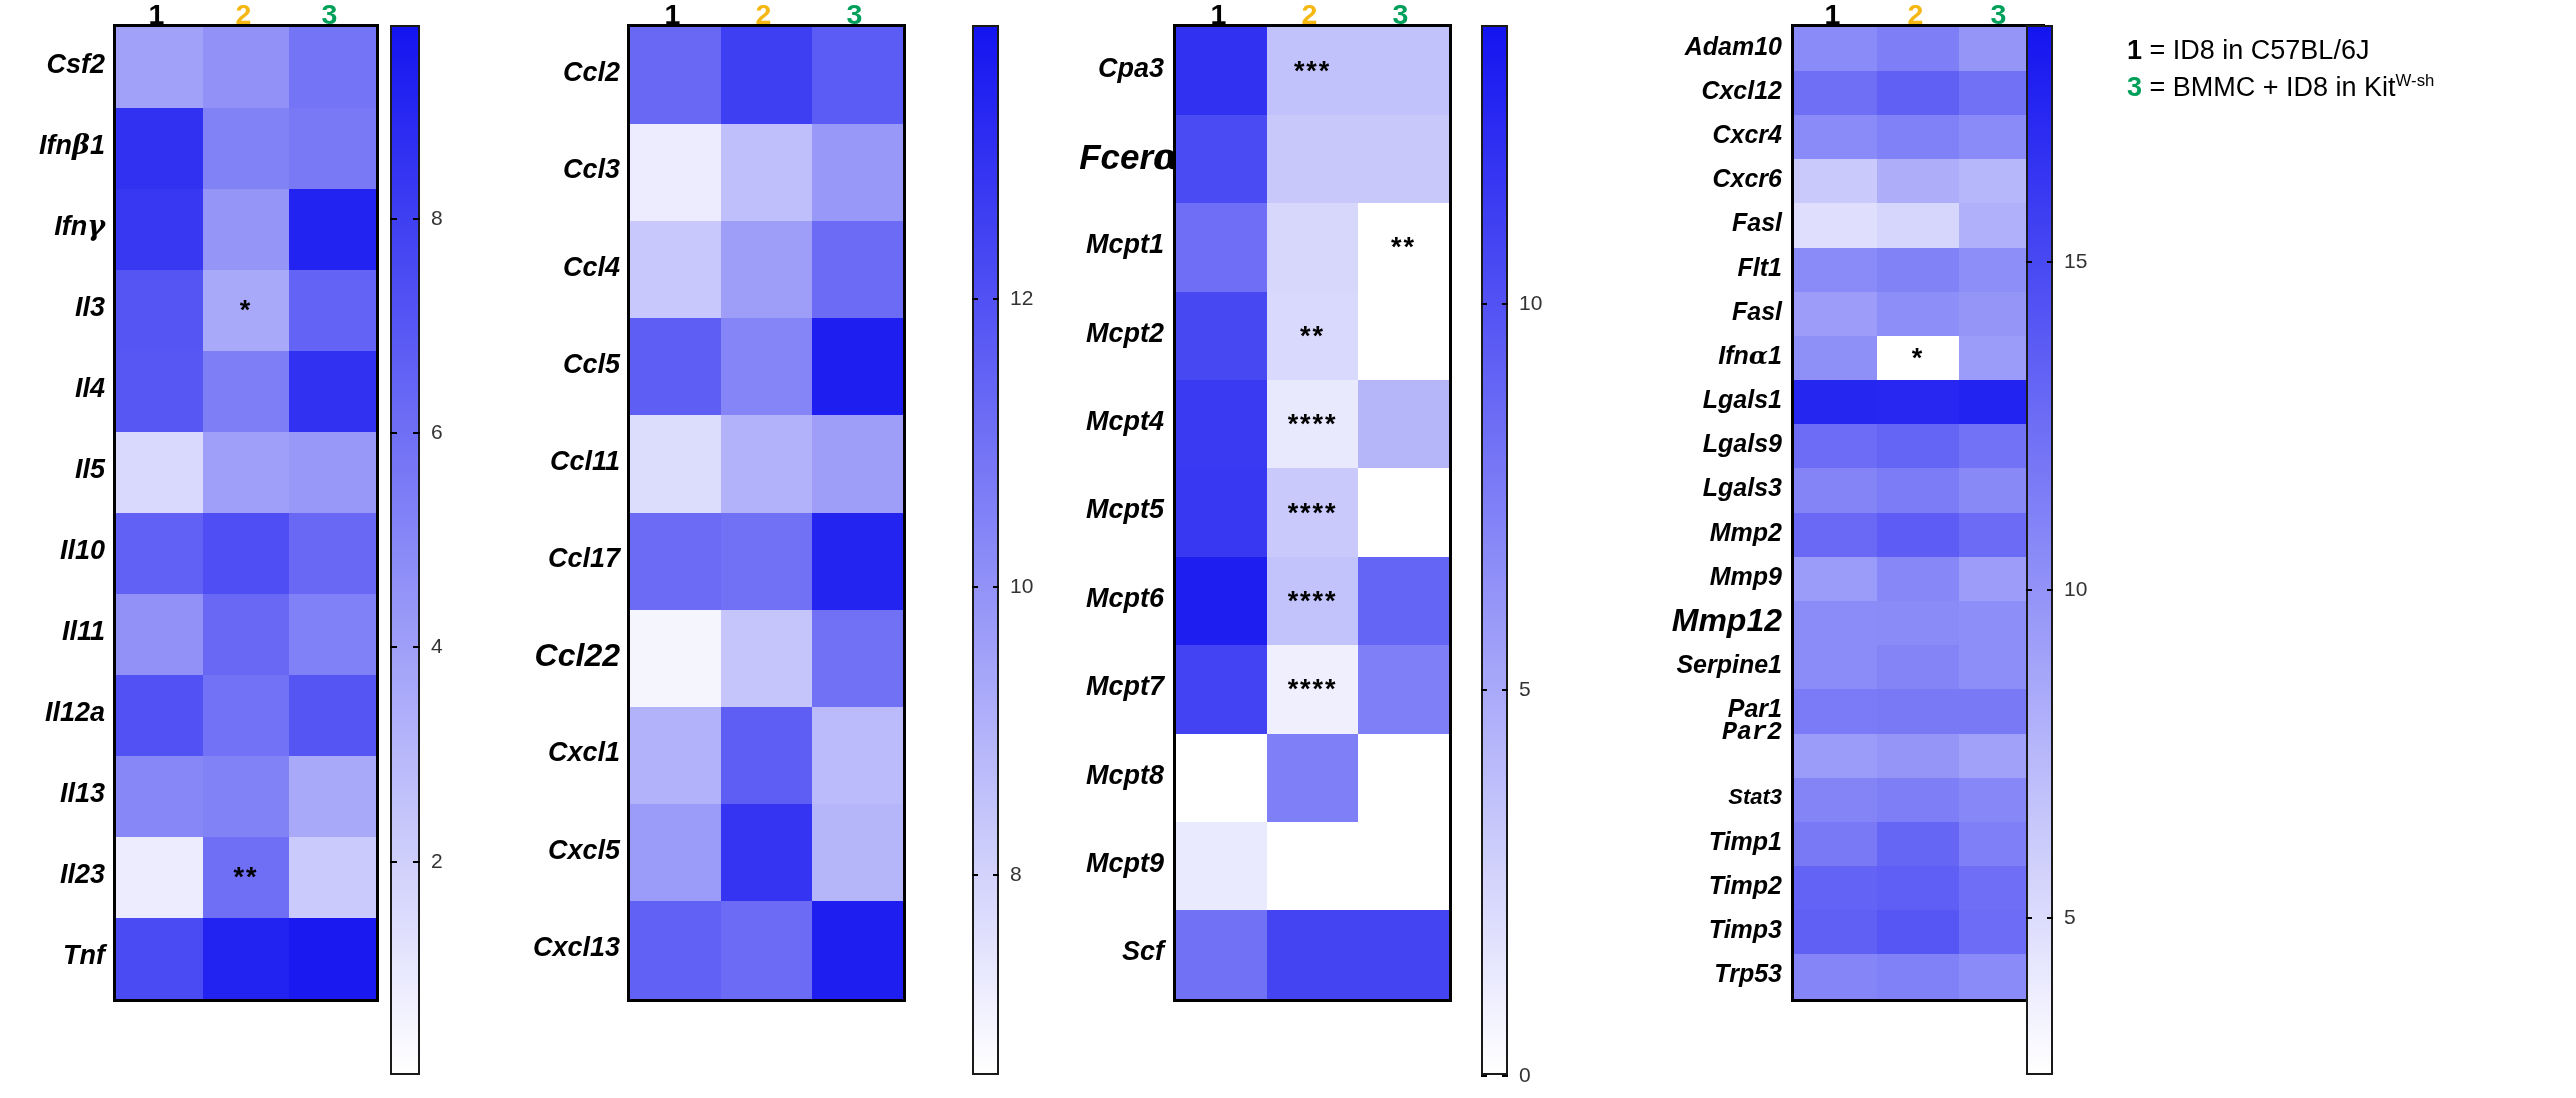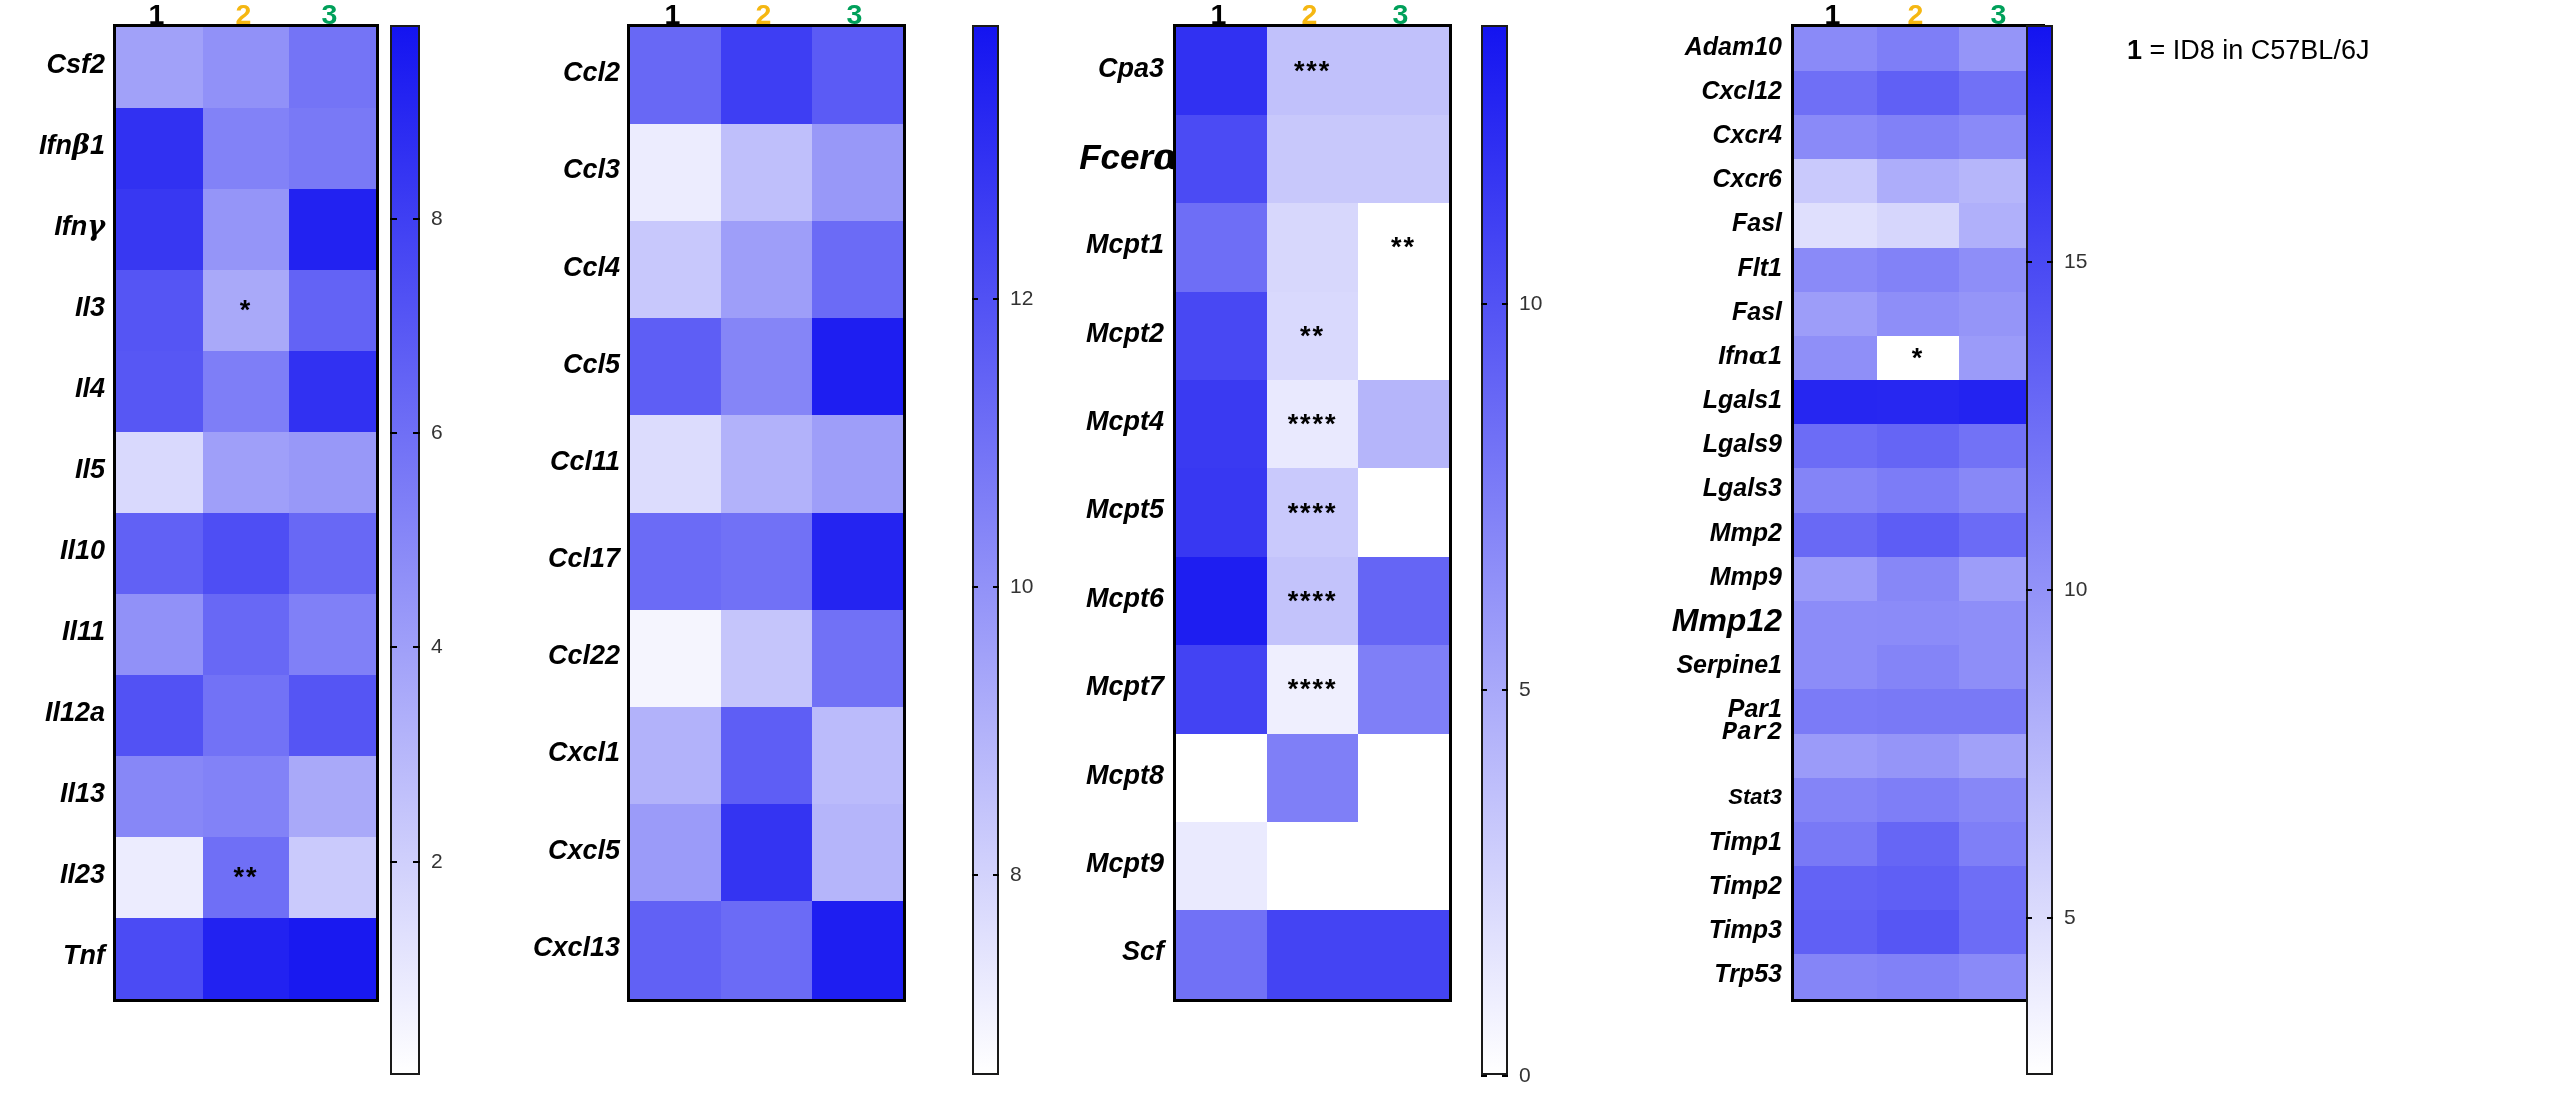--- a/index.html
+++ b/index.html
@@ -237,21 +237,21 @@
 
   <div class="panel" id="panel-1" style="left:0;width:1054px;">
     <div class="panel-inner">
       <div class="row-labels" id="rows-1">
           <div class="row-label" style="right: 434px; top: 72px; font-size: 27px;">Ccl2</div>
           <div class="row-label" style="right: 434px; top: 169px; font-size: 27px;">Ccl3</div>
           <div class="row-label" style="right: 434px; top: 267px; font-size: 27px;">Ccl4</div>
           <div class="row-label" style="right: 434px; top: 364px; font-size: 27px;">Ccl5</div>
           <div class="row-label" style="right: 434px; top: 461px; font-size: 27px;">Ccl11</div>
           <div class="row-label" style="right: 434px; top: 558px; font-size: 27px;">Ccl17</div>
-          <div class="row-label" style="right: 434px; top: 655px; font-size: 27px;">Ccl22</div>
+          <div class="row-label" style="right: 434px; top: 655px; font-size: 32px;">Ccl22</div>
           <div class="row-label" style="right: 434px; top: 752px; font-size: 27px;">Cxcl1</div>
           <div class="row-label" style="right: 434px; top: 850px; font-size: 27px;">Cxcl5</div>
           <div class="row-label" style="right: 434px; top: 947px; font-size: 27px;">Cxcl13</div>
         </div>
       <div class="col-headers" id="heads-1">
           <div class="col-header" style="left: 627px; width: 91px; color: rgb(0, 0, 0);">1</div>
           <div class="col-header" style="left: 718px; width: 91px; color: rgb(245, 183, 18);">2</div>
           <div class="col-header" style="left: 809px; width: 91px; color: rgb(0, 160, 90);">3</div>
         </div>
       <div class="heatmap" id="map-1" style="left: 627px; top: 23.6px; width: 273px; height: 972px; grid-template-rows: repeat(10, 1fr);">
@@ -496,16 +496,17 @@
           <div class="cbar-label" style="top: 564px;">10</div>
           <div class="cbar-tick-in-l" style="top: 892px;"></div>
           <div class="cbar-tick-in-r" style="top: 892px;"></div>
           <div class="cbar-label" style="top: 892px;">5</div>
         </div>
     </div>
   </div>
 
   <div class="legend" id="legend">
       <div class="legend-row"><span class="legend-key" style="color: rgb(0, 0, 0);">1 </span><span>= ID8 in C57BL/6J</span></div>
+      <div class="legend-row"><span class="legend-key" style="color: rgb(0, 160, 90);">3 </span><span>= BMMC + ID8 in Kit</span><sup>W-sh</sup></div>
     </div>
 
 </div>
 
 
 </body></html>

